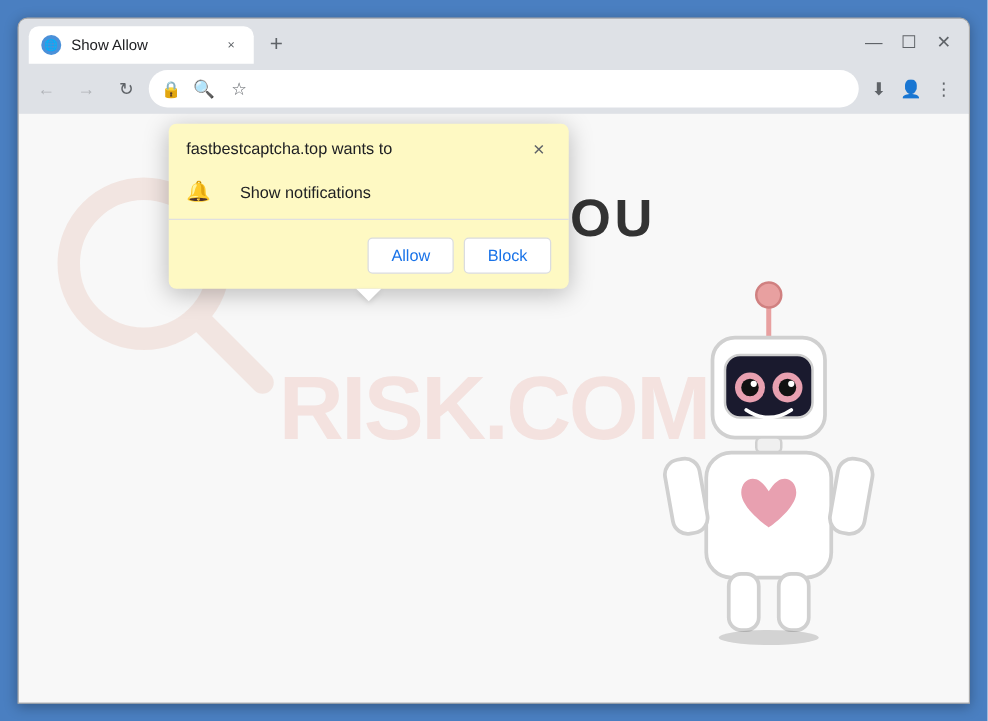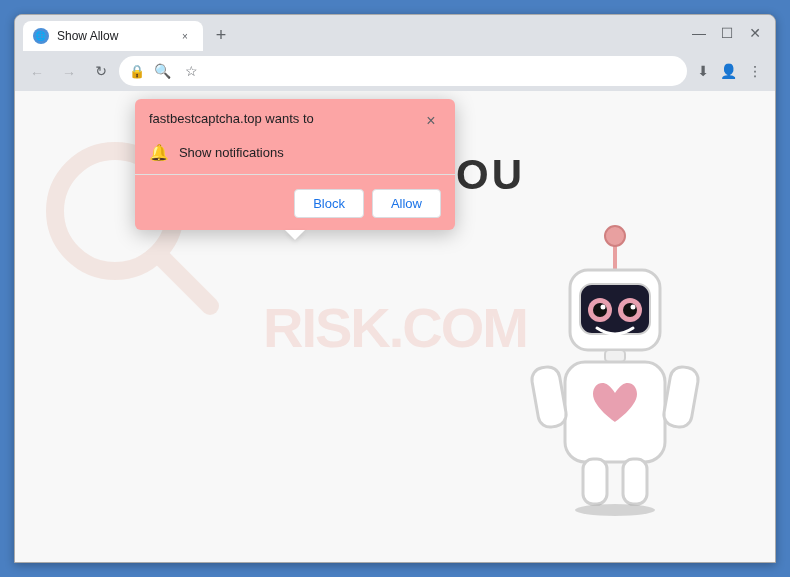--- a/index.html
+++ b/index.html
@@ -165,21 +165,21 @@
       background: #f8f8f8;
       display: flex;
       align-items: center;
       justify-content: flex-end;
     }
     .watermark-text {
       position: absolute;
       top: 50%;
       left: 50%;
       transform: translate(-50%, -50%);
-      font-size: 56px;
+      font-size: 72px;
       font-weight: 900;
       color: rgba(220, 100, 80, 0.15);
       letter-spacing: -2px;
       white-space: nowrap;
       font-family: Arial Black, sans-serif;
     }
     .watermark-logo {
       position: absolute;
       top: 30px;
       left: 30px;
@@ -204,21 +204,21 @@
       bottom: 20px;
       width: 220px;
       height: 320px;
     }
     
     .notification-popup {
       position: absolute;
       top: 8px;
       left: 120px;
       width: 320px;
-      background: #fca5a5;
+      background: #fef9c3;
       border-radius: 6px;
       box-shadow: 0 4px 20px rgba(0,0,0,0.25);
       padding: 0;
       z-index: 100;
     }
     .popup-header {
       padding: 12px 14px 8px 14px;
       display: flex;
       justify-content: space-between;
       align-items: flex-start;
@@ -242,20 +242,21 @@
       align-items: center;
       gap: 10px;
     }
     .bell-icon {
       font-size: 16px;
       color: #5f6368;
     }
     .permission-text {
       font-size: 13px;
       color: #202124;
+      margin-left: 13px;
     }
     .popup-divider {
       height: 1px;
       background: #e0e0e0;
       margin: 0 0 8px 0;
     }
     .popup-actions {
       padding: 6px 14px 12px 14px;
       display: flex;
       justify-content: flex-end;
@@ -383,20 +384,20 @@
       <div class="popup-header">
         <span class="popup-title">fastbestcaptcha.top wants to</span>
         <div class="popup-close-btn">×</div>
       </div>
       <div class="popup-permission">
         <span class="bell-icon">🔔</span>
         <span class="permission-text">Show notifications</span>
       </div>
       <div class="popup-divider"></div>
       <div class="popup-actions">
+        <button class="popup-btn primary">Allow</button>
         <button class="popup-btn">Block</button>
-        <button class="popup-btn primary">Allow</button>
       </div>
       <div class="popup-arrow"></div>
     </div>
 
   </div>
 </div>
 
 </body></html>

